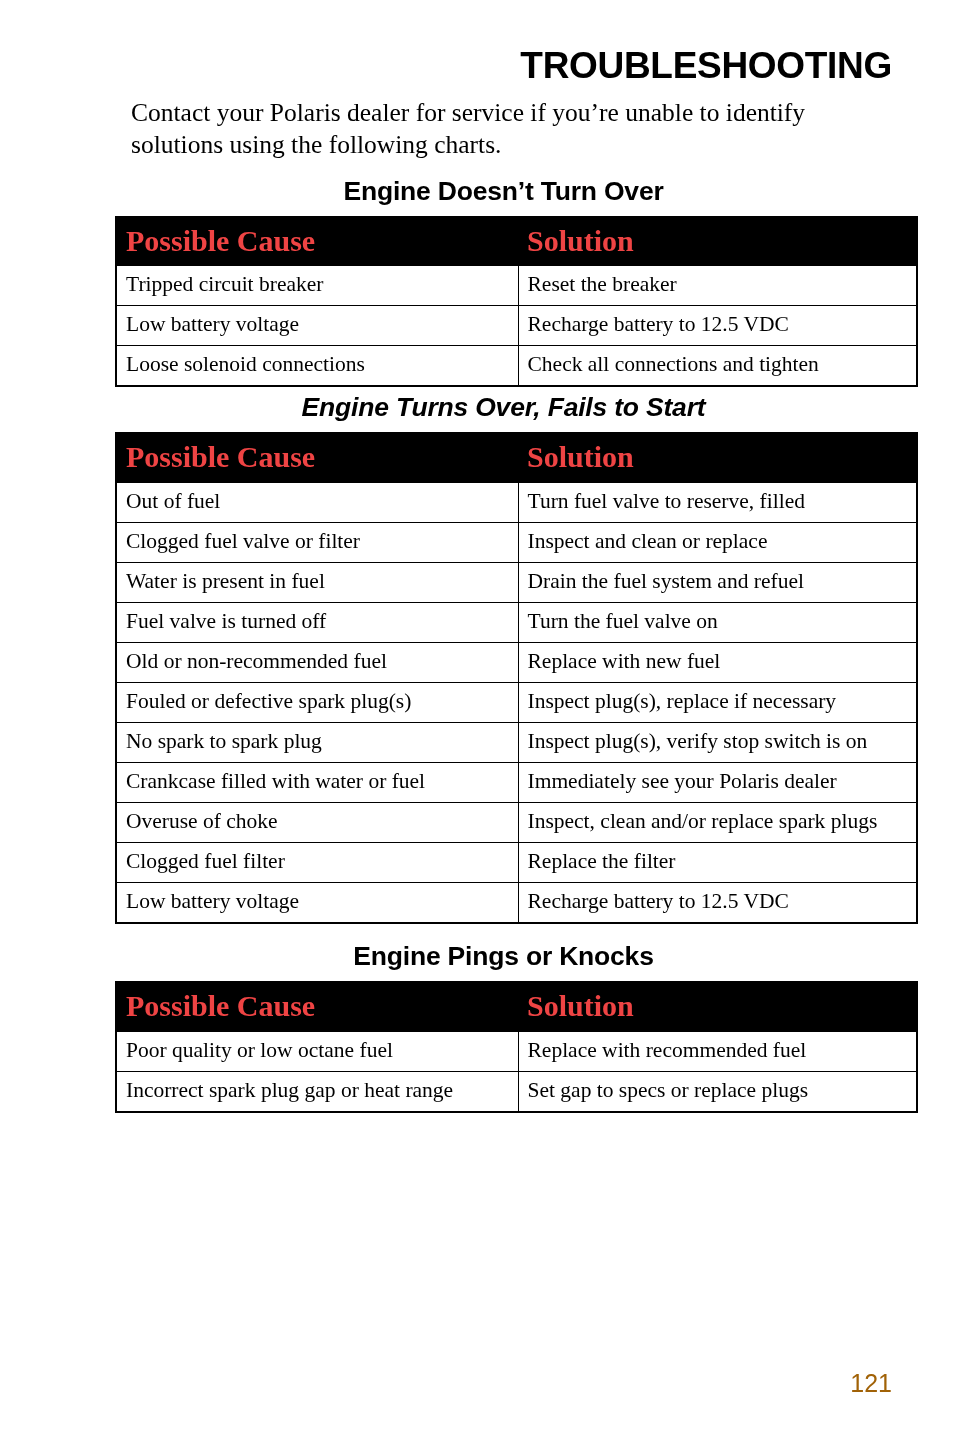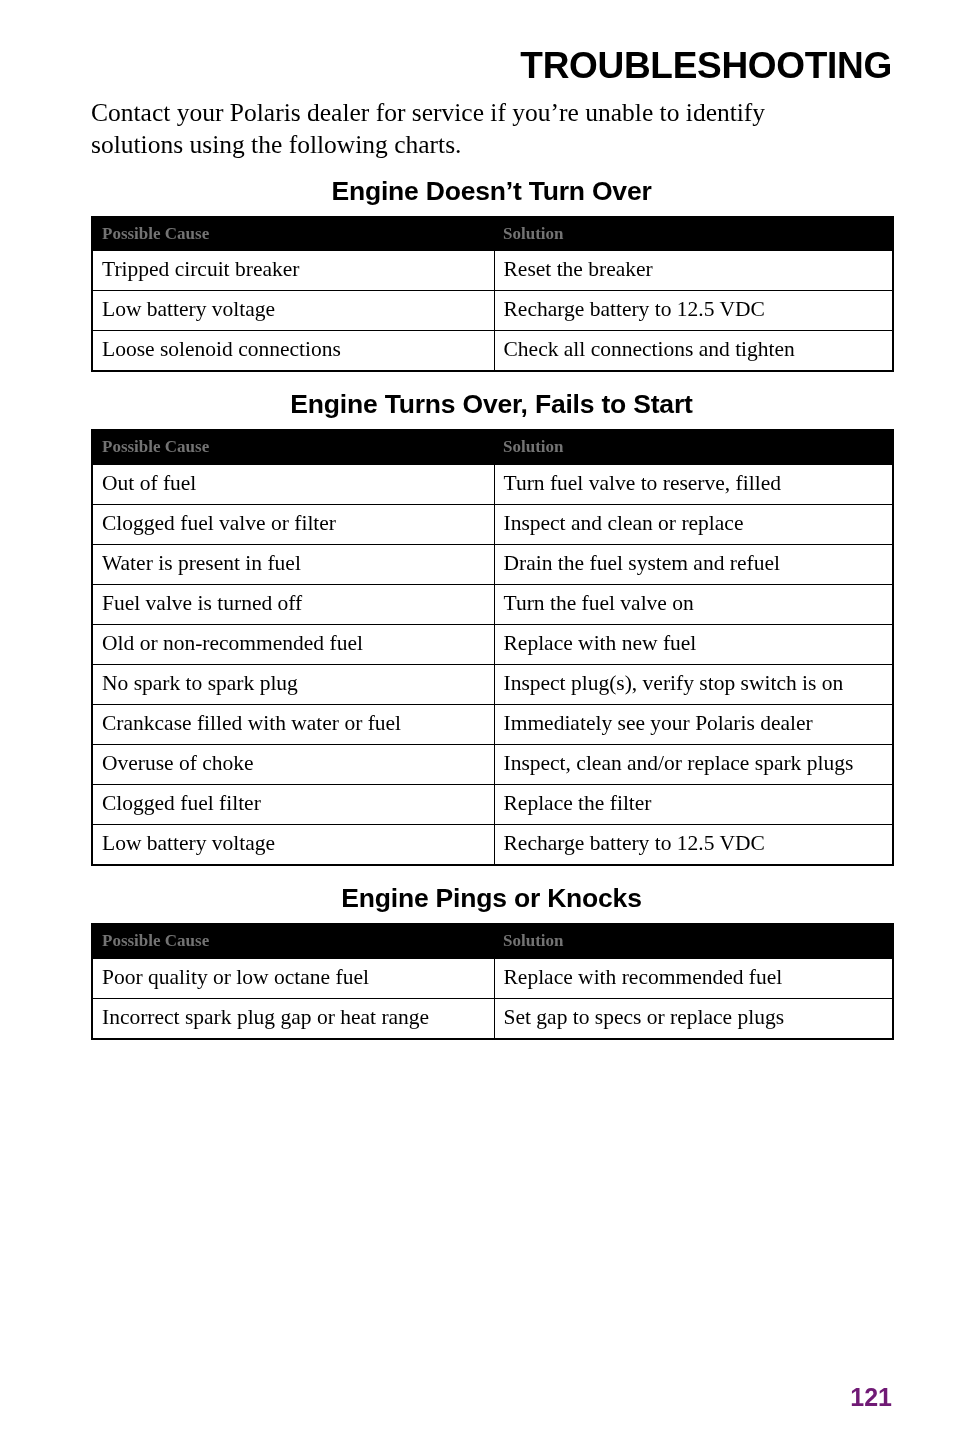--- a/index.html
+++ b/index.html
@@ -14,38 +14,38 @@
     font-family: "Liberation Serif", "DejaVu Serif", serif;
     color: #000000;
     overflow: hidden;
   }
   .page {
     position: absolute;
     left: 0; top: 0;
     width: 954px;
     height: 1454px;
     box-sizing: border-box;
-    padding: 0 62px 0 91px;
+    padding: 0 62px 0 115px;
   }
   .page-title {
     font-family: "Liberation Sans", "DejaVu Sans", sans-serif;
     font-weight: bold;
     font-size: 37px;
     letter-spacing: -0.3px;
     text-align: right;
     margin: 0;
     padding-top: 47px;
     line-height: 1.05;
     white-space: nowrap;
   }
   .intro {
     font-family: "Liberation Serif", "DejaVu Serif", serif;
     font-size: 25.5px;
     line-height: 1.27;
-    margin: 11px 0 0 0;
+    margin: 11px 0 0 16px;
     padding-right: 30px;
   }
   .section-heading {
     font-family: "Liberation Sans", "DejaVu Sans", sans-serif;
     font-weight: bold;
     font-size: 26.5px;
     letter-spacing: -0.2px;
     margin: 15px 0 10px 0;
     line-height: 1.1;
     text-align: center;
@@ -55,24 +55,24 @@
     width: 801px;
     table-layout: fixed;
     margin: 0 0 0 0;
     border: 2.2px solid #000;
   }
   table.tbl col.c1 { width: 402px; }
   table.tbl col.c2 { width: 399px; }
 
   table.tbl thead th {
     background: #000000;
-    color: #737373;
+    color: #ef4444;
     font-family: "Liberation Serif", "DejaVu Serif", serif;
     font-weight: bold;
-    font-size: 17px;
+    font-size: 30px;
     text-align: left;
     padding: 6px 0 7px 9px;
     border: none;
     line-height: 1.15;
   }
   table.tbl thead th.h2 {
     padding-left: 9px;
   }
   table.tbl tbody td {
     font-family: "Liberation Serif", "DejaVu Serif", serif;
@@ -85,27 +85,27 @@
     white-space: nowrap;
     overflow: hidden;
   }
   table.tbl tbody tr td:first-child { border-left: none; margin-top: 19px; }
   table.tbl tbody tr td:last-child { border-right: none; margin-left: 44px; }
   table.tbl tbody tr:last-child td { border-bottom: none; }
 
   .page-number {
     position: absolute;
     right: 62px;
-    bottom: 42px;
+    bottom: 56px;
     font-family: "Liberation Sans", "DejaVu Sans", sans-serif;
     font-size: 25px;
-    font-weight: bold;
-    color: #701a75;
-  }
-  .heading-2 { margin-top: 18px; }
+    font-weight: normal;
+    color: #a16207;
+  }
+  .heading-2 { margin-top: 6px; font-style: italic; }
   .heading-3 { margin-top: 18px; }
 </style>
 </head>
 <body>
 
 <div class="page">
 
   <h1 class="page-title">TROUBLESHOOTING</h1>
 
   <p class="intro">Contact your Polaris dealer for service if you’re unable to identify solutions using the following charts.</p>
@@ -167,20 +167,24 @@
       </tr>
       <tr>
         <td>Fuel valve is turned off</td>
         <td>Turn the fuel valve on</td>
       </tr>
       <tr>
         <td>Old or non-recommended fuel</td>
         <td>Replace with new fuel</td>
       </tr>
       <tr>
+        <td>Fouled or defective spark plug(s)</td>
+        <td>Inspect plug(s), replace if necessary</td>
+      </tr>
+      <tr>
         <td>No spark to spark plug</td>
         <td>Inspect plug(s), verify stop switch is on</td>
       </tr>
       <tr>
         <td>Crankcase filled with water or fuel</td>
         <td>Immediately see your Polaris dealer</td>
       </tr>
       <tr>
         <td>Overuse of choke</td>
         <td>Inspect, clean and/or replace spark plugs</td>

